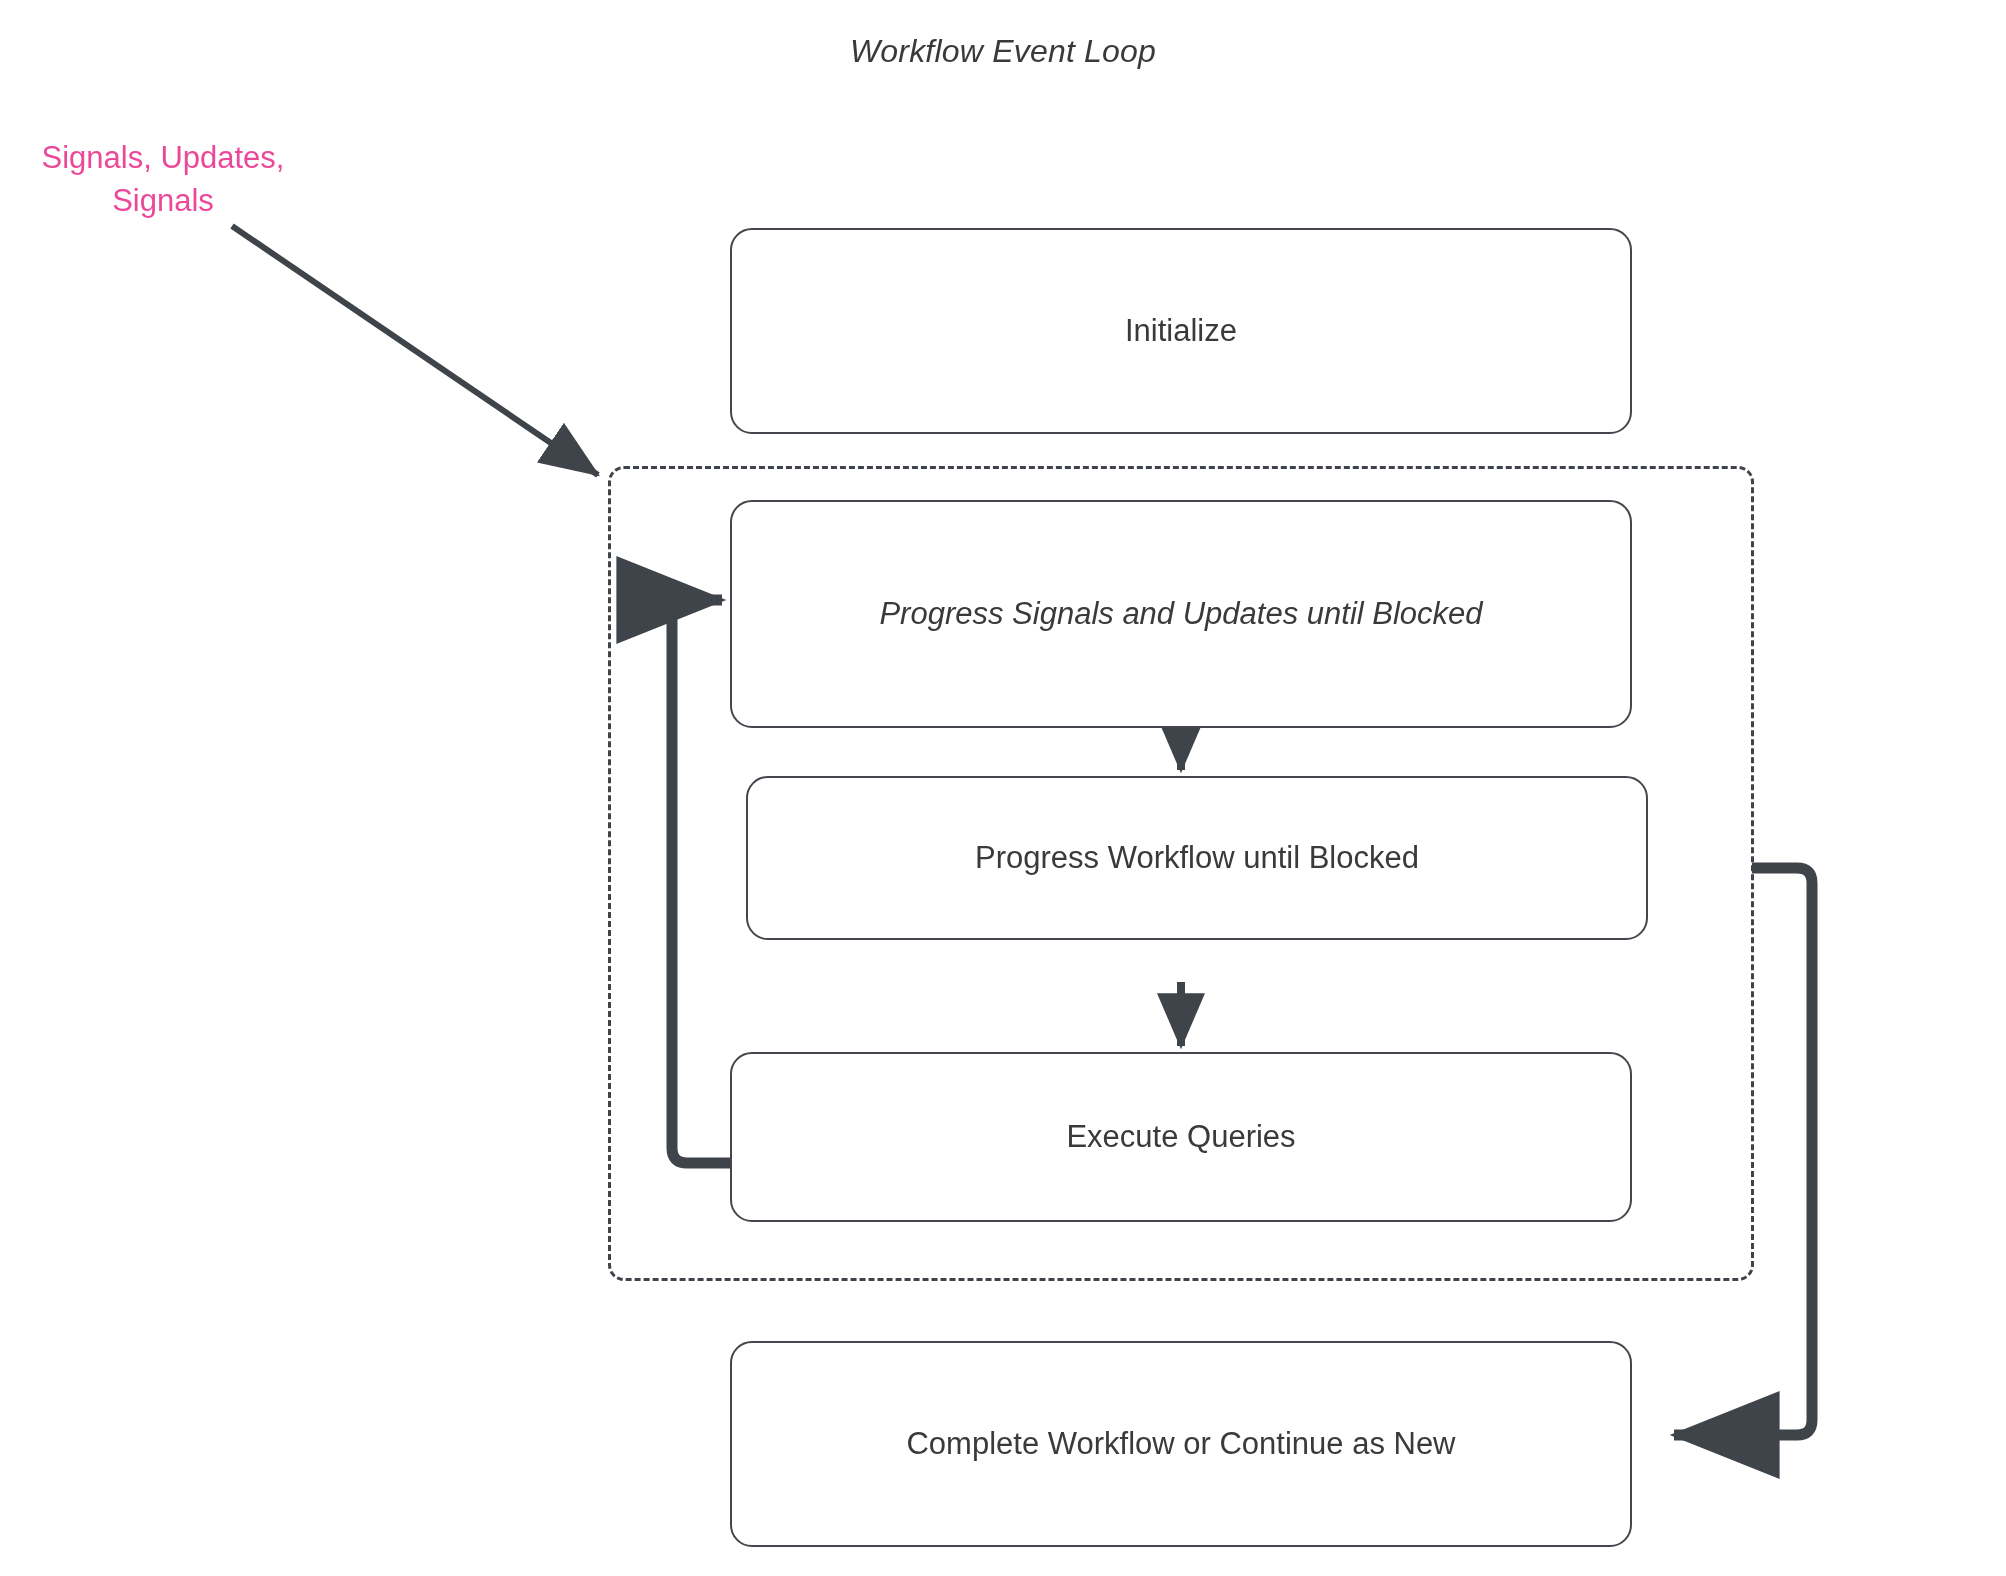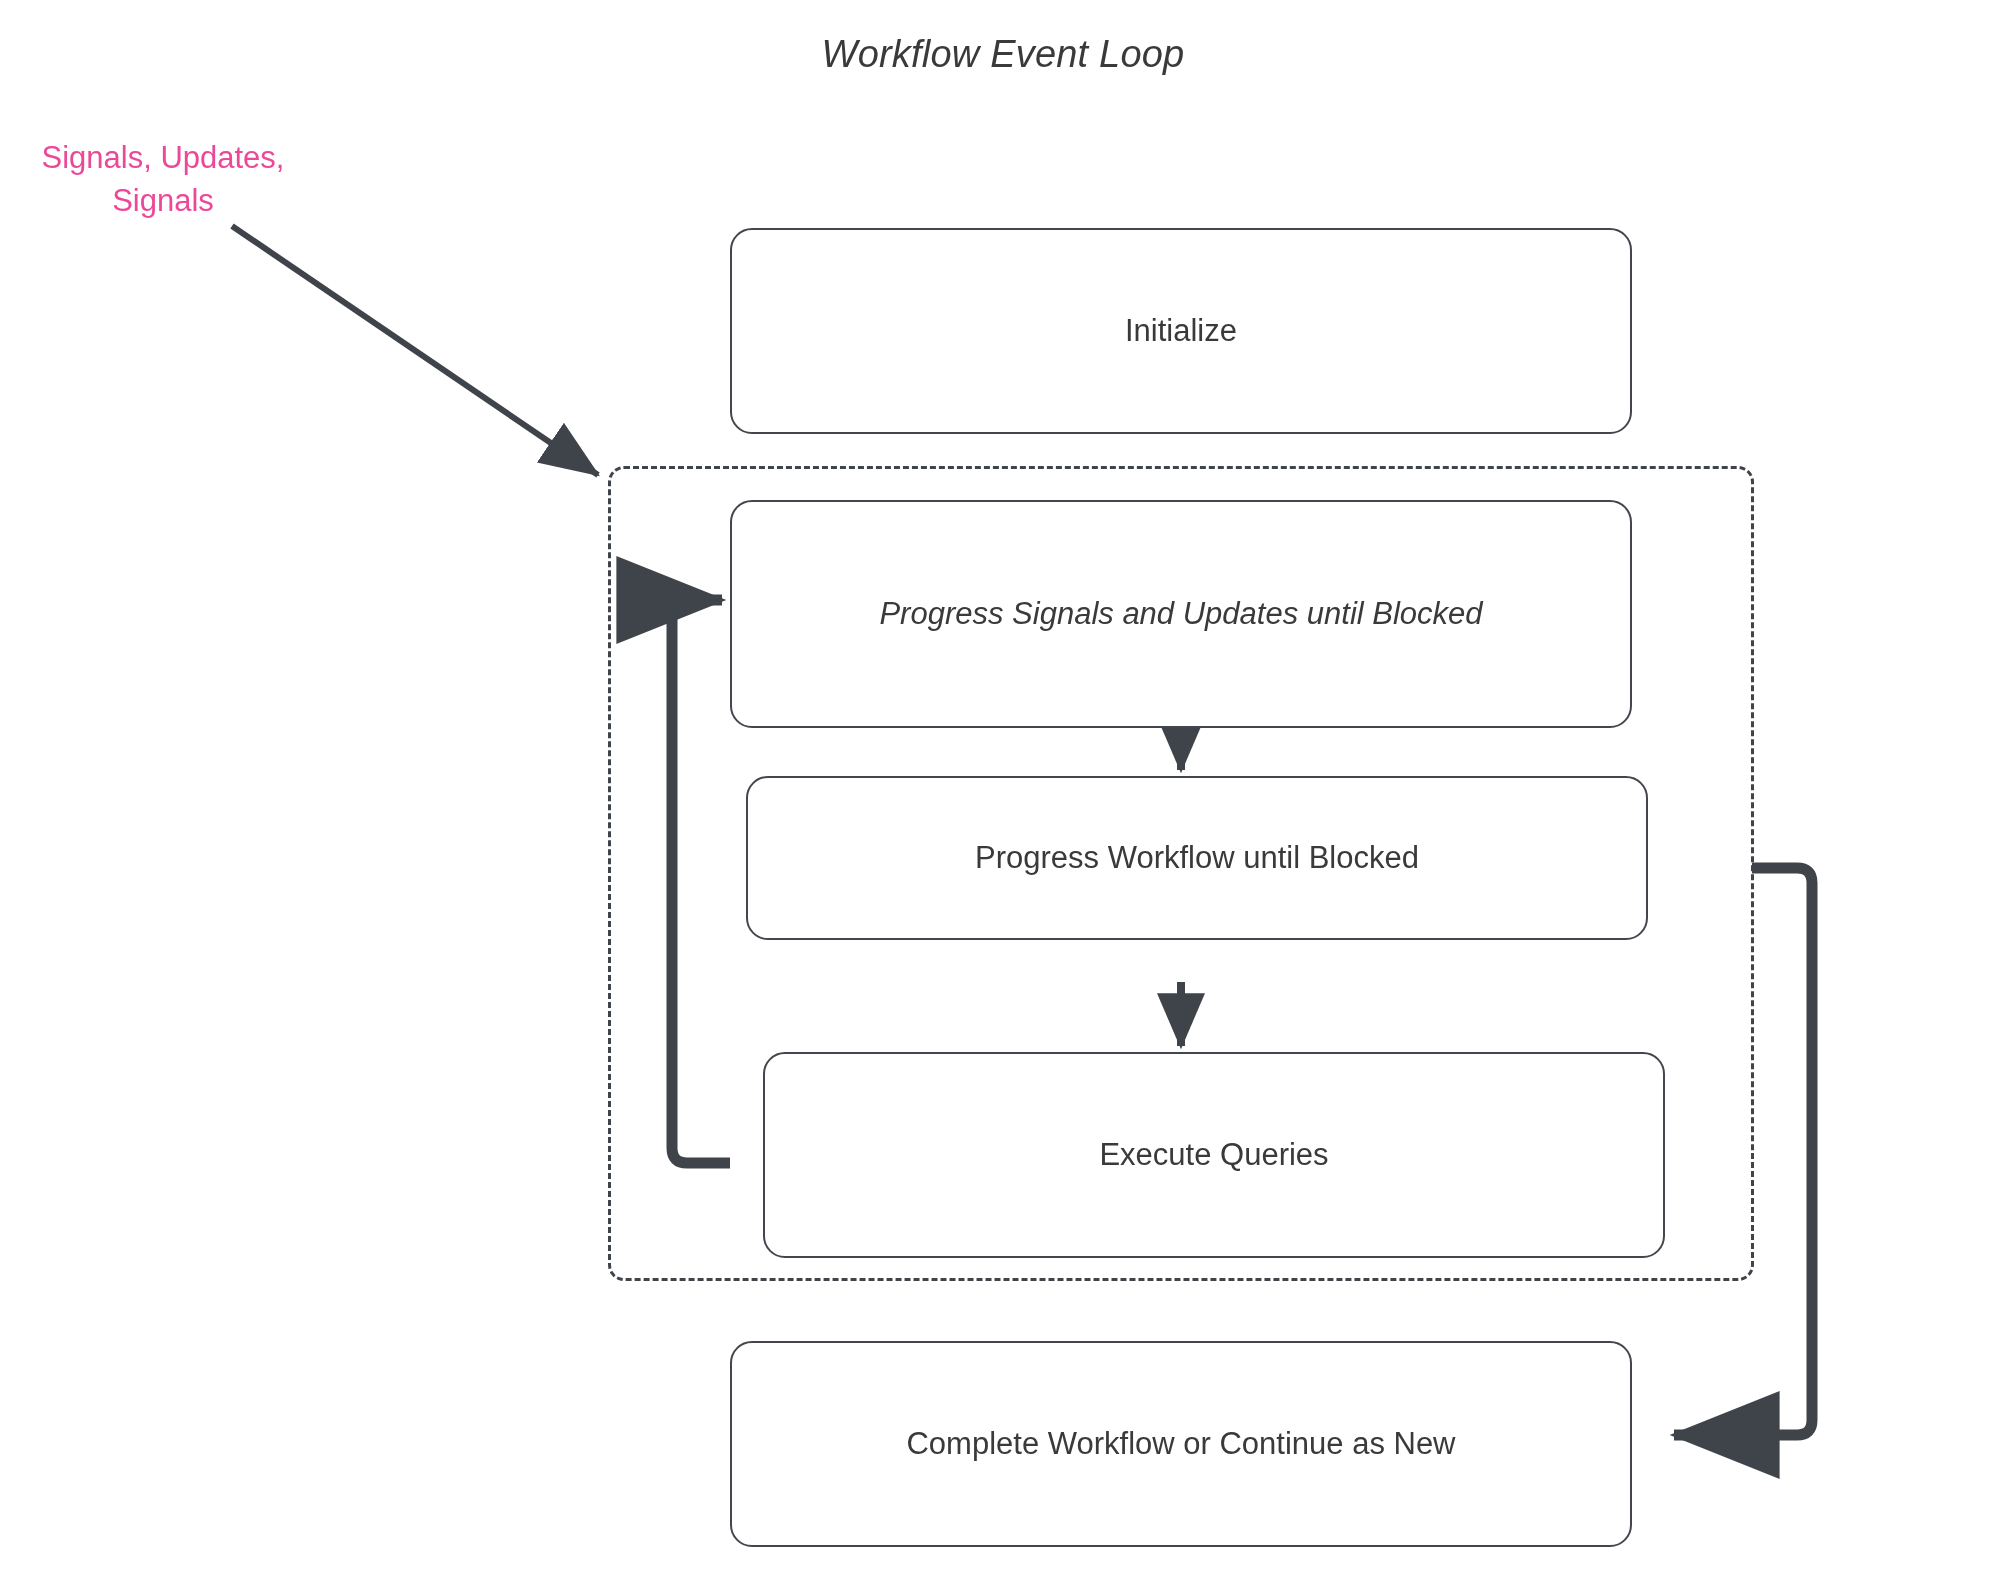--- a/index.html
+++ b/index.html
@@ -21,21 +21,21 @@
     width: 2006px;
     height: 1576px;
   }
   .diagram-title {
     position: absolute;
     left: 0;
     top: 33px;
     width: 2006px;
     text-align: center;
     font-style: italic;
-    font-size: 38px;
+    font-size: 32px;
     color: #3a3a3a;
     letter-spacing: 0.2px;
     white-space: nowrap;
   }
   .ext-label {
     position: absolute;
     left: 18px;
     top: 136px;
     width: 290px;
     text-align: center;
@@ -64,21 +64,21 @@
     position: absolute;
     box-sizing: border-box;
     border: 3px dashed #3f434a;
     border-radius: 16px;
     background: transparent;
   }
   
   #node-initialize        { left: 730px; top: 228px;  width: 902px; height: 206px; }
   #node-progress-signals  { left: 730px; top: 500px;  width: 902px; height: 228px; font-style: italic; }
   #node-progress-workflow { left: 730px; top: 776px;  width: 902px; height: 164px; margin-left: 16px; }
-  #node-execute-queries   { left: 730px; top: 1052px; width: 902px; height: 206px; margin-left: 33px; }
+  #node-execute-queries   { left: 730px; top: 1052px; width: 902px; height: 170px; }
   #node-complete-workflow { left: 730px; top: 1308px; width: 902px; height: 206px; margin-top: 33px; }
   #loop-container         { left: 608px; top: 466px;  width: 1146px; height: 815px; }
 </style>
 </head>
 <body>
 
 <svg id="canvas" viewBox="0 0 2006 1576" aria-hidden="true">
   <defs>
     <marker id="arrow-thin" markerWidth="12" markerHeight="12" refX="9.6" refY="4" orient="auto" markerUnits="strokeWidth">
       <path d="M0,0 L10,4 L0,8 z" fill="#3f434a"></path>

